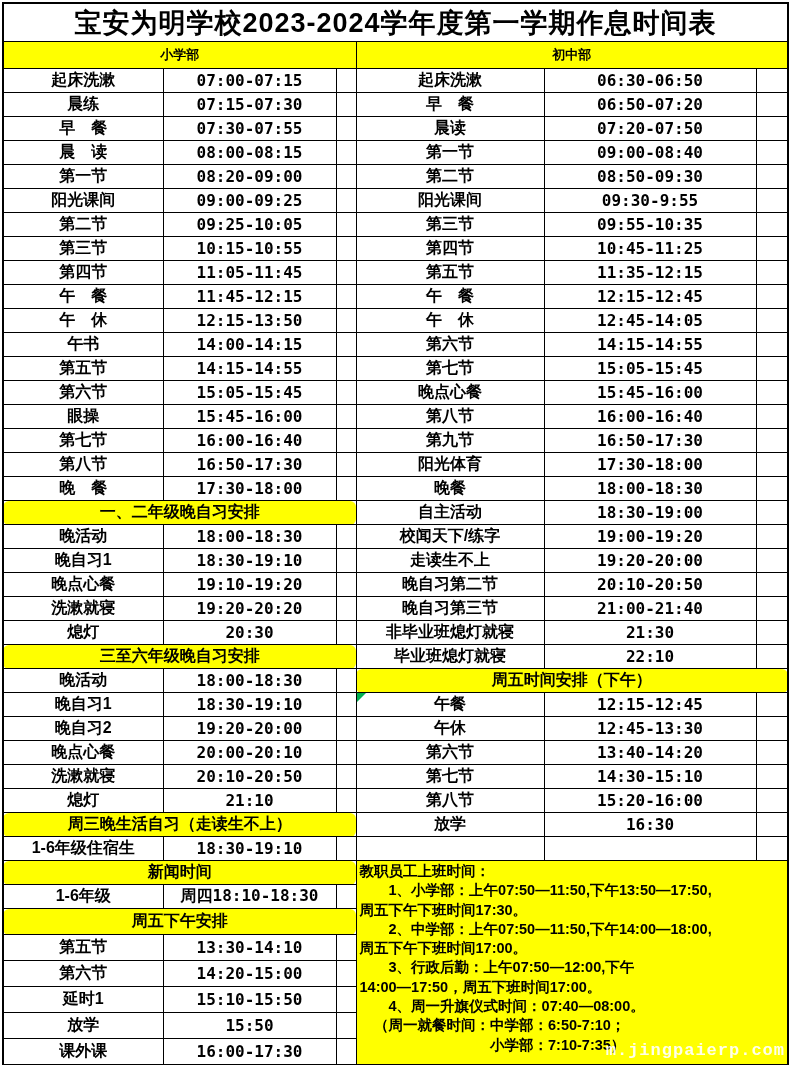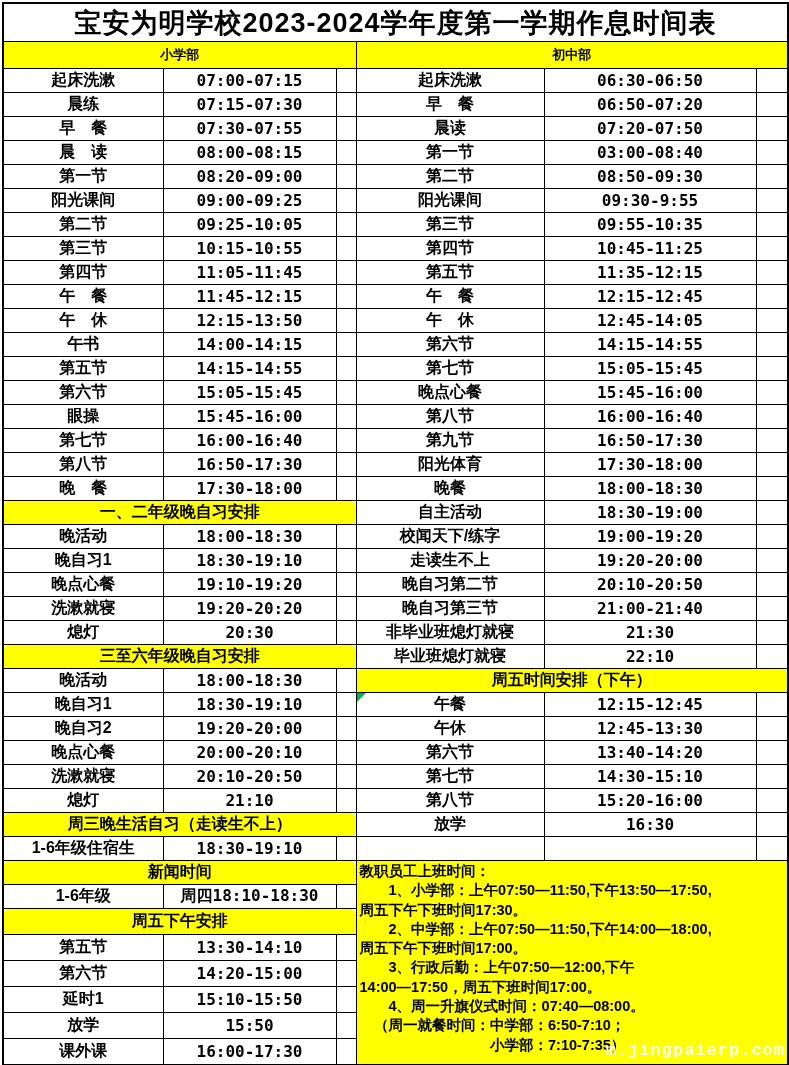--- a/index.html
+++ b/index.html
@@ -83,21 +83,21 @@
         <td class="spacer-cell"></td>
         <td class="label-cell">晨读</td>
         <td class="time-cell">07:20-07:50</td>
         <td class="spacer-cell"></td>
       </tr>
       <tr>
         <td class="label-cell">晨　读</td>
         <td class="time-cell">08:00-08:15</td>
         <td class="spacer-cell"></td>
         <td class="label-cell">第一节</td>
-        <td class="time-cell">03:00-08:40</td>
+        <td class="time-cell">09:00-08:40</td>
         <td class="spacer-cell"></td>
       </tr>
       <tr>
         <td class="label-cell">第一节</td>
         <td class="time-cell">08:20-09:00</td>
         <td class="spacer-cell"></td>
         <td class="label-cell">第二节</td>
         <td class="time-cell">08:50-09:30</td>
         <td class="spacer-cell"></td>
       </tr>

